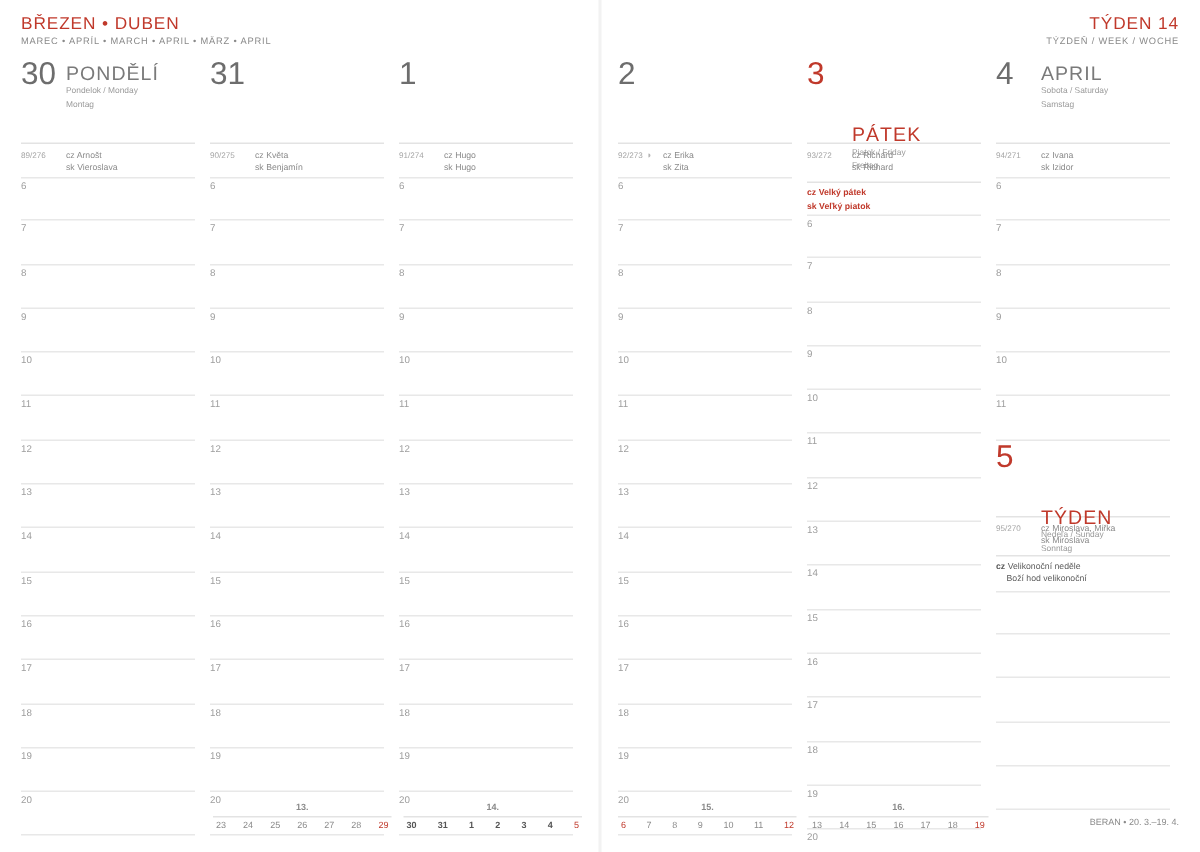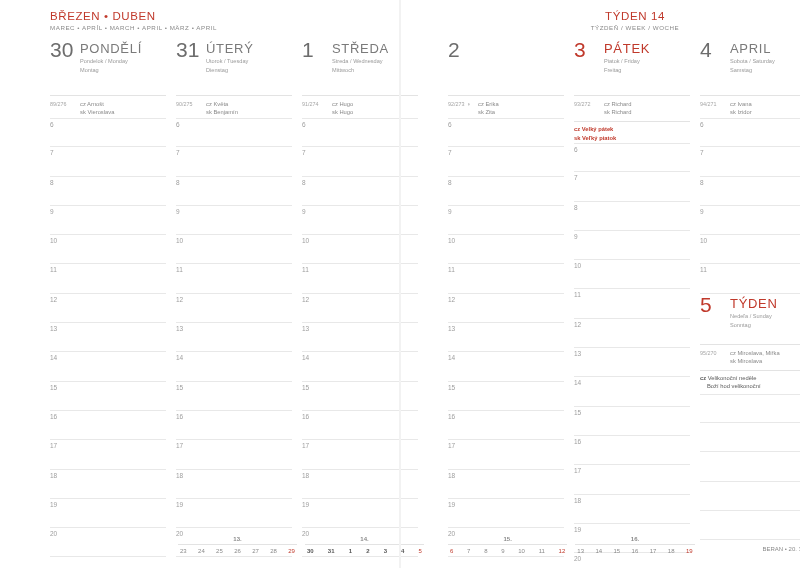--- a/index.html
+++ b/index.html
@@ -8,21 +8,20 @@
     background: #ffffff;
     font-family: "Liberation Sans", sans-serif;
     color: #4a4a4a;
     overflow: hidden;
   }
   .page {
     position: relative;
     width: 800px; height: 436px;
     display: flex;
     background: #fff;
-    padding-left: 36px;
   }
   .half {
     position: relative;
     width: 400px; height: 568px;
     padding: 10px 12px 8px 14px;
   }
   .half.right { padding-left: 12px; padding-right: 14px; }
   .spine {
     position: absolute;
     left: 399px; top: 0; width: 2px; height: 568px;
@@ -36,21 +35,21 @@
     letter-spacing: 0.6px;
     color: #c0392b;
     font-weight: 400;
   }
   .hdr-sub {
     font-size: 6.2px;
     letter-spacing: 0.55px;
     color: #8a8a8a;
     margin-top: 2px;
   }
-  .hdr.right { text-align: center; }
+  .hdr.right { text-align: right; }
 
   
   .cols {
     display: flex;
     gap: 0;
     margin-top: 4px;
     height: 492px;
   }
   .col {
     width: 124px;
@@ -75,21 +74,21 @@
     width: 30px;
     flex: none;
   }
   .daynum.red { color: #c0392b; }
   .dayinfo { flex: 1; padding-top: 1px; }
   .dayname {
     font-size: 13px;
     letter-spacing: 0.7px;
     color: #7a7a7a;
   }
-  .dayname.red { color: #c0392b; }
+  .dayname.red { color: #c0392b; margin-top: 41px; }
   .daytrans {
     font-size: 5.6px;
     line-height: 7px;
     color: #9a9a9a;
     margin-top: 2px;
   }
   .nameline { white-space: nowrap; }
   .namewrap {
     display: flex;
     align-items: flex-start;
@@ -219,25 +218,20 @@
           <div class="hour">17</div>
           <div class="hour">18</div>
           <div class="hour">19</div>
           <div class="hour">20</div>
         </div>
       </div>
 
       <div class="col">
         <div class="dayhead">
           <div class="daynum">31</div>
-          <div class="dayinfo">
-            <div class="dayname">ÚTERÝ</div>
-            <div class="daytrans">Utorok / Tuesday</div>
-            <div class="daytrans">Dienstag</div>
-          </div>
         </div>
         <div class="namewrap">
           <div class="ordcol">90/275</div>
           <div class="namecol">
             <div class="nameline"><span class="lbl">cz</span> <span>Květa</span></div>
             <div class="nameline"><span class="lbl">sk</span> <span>Benjamín</span></div>
           </div>
         </div>
         <div class="hours">
           <div class="hour first">6</div>
@@ -254,25 +248,20 @@
           <div class="hour">17</div>
           <div class="hour">18</div>
           <div class="hour">19</div>
           <div class="hour">20</div>
         </div>
       </div>
 
       <div class="col">
         <div class="dayhead">
           <div class="daynum">1</div>
-          <div class="dayinfo">
-            <div class="dayname">STŘEDA</div>
-            <div class="daytrans">Streda / Wednesday</div>
-            <div class="daytrans">Mittwoch</div>
-          </div>
         </div>
         <div class="namewrap">
           <div class="ordcol">91/274</div>
           <div class="namecol">
             <div class="nameline"><span class="lbl">cz</span> <span>Hugo</span></div>
             <div class="nameline"><span class="lbl">sk</span> <span>Hugo</span></div>
           </div>
         </div>
         <div class="hours">
           <div class="hour first">6</div>

